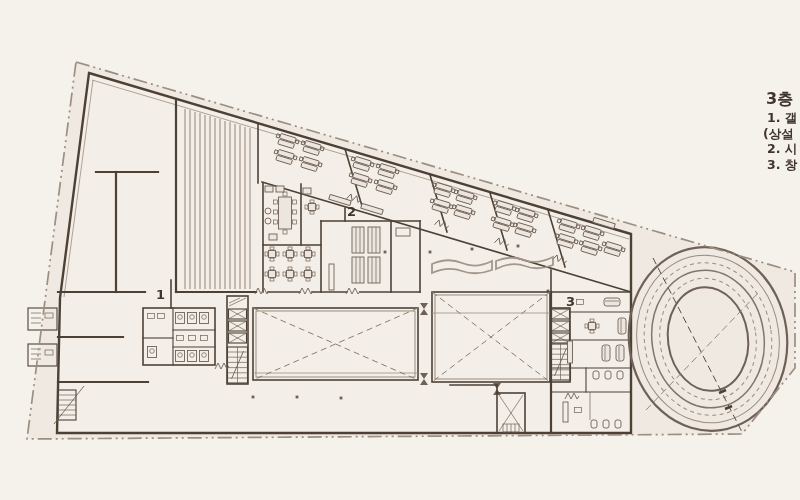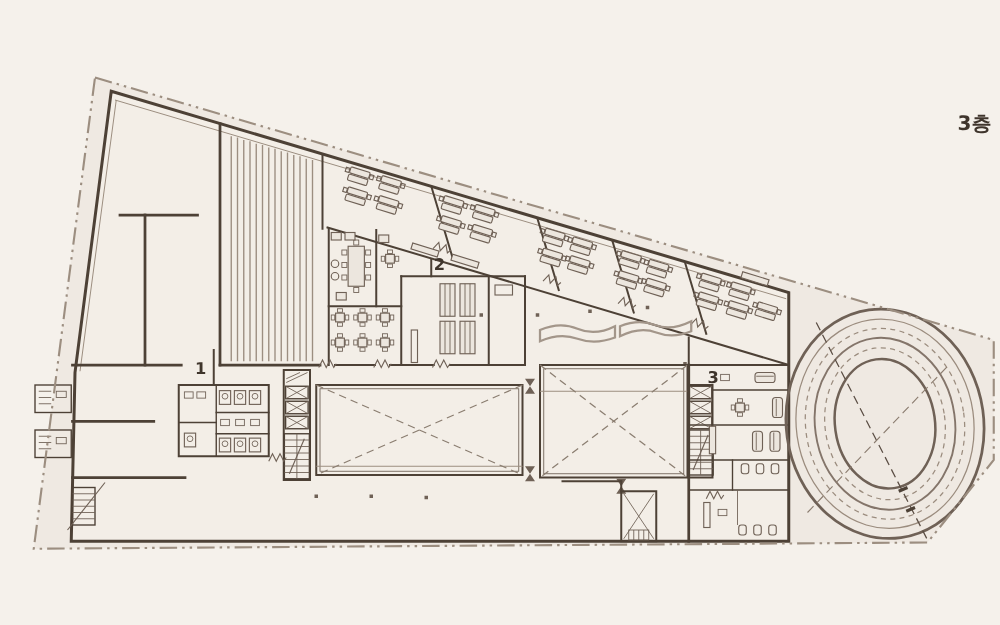--- a/index.html
+++ b/index.html
@@ -367,14 +367,20 @@
   </g>
 
   <g>
     <text x="156" y="299" class="lbl">1</text>
     <text x="347" y="216" class="lbl">2</text>
     <text x="566" y="306" class="lbl">3</text>
   </g>
 </svg>
 
 <div class="floor-title">3층</div>
-
+<div class="legend">
+  <div>1. 갤</div>
+  <div class="indent">(상설</div>
+  <div>2. 시</div>
+  <div>3. 창</div>
 </div>
 
+</div>
+
 </body></html>

